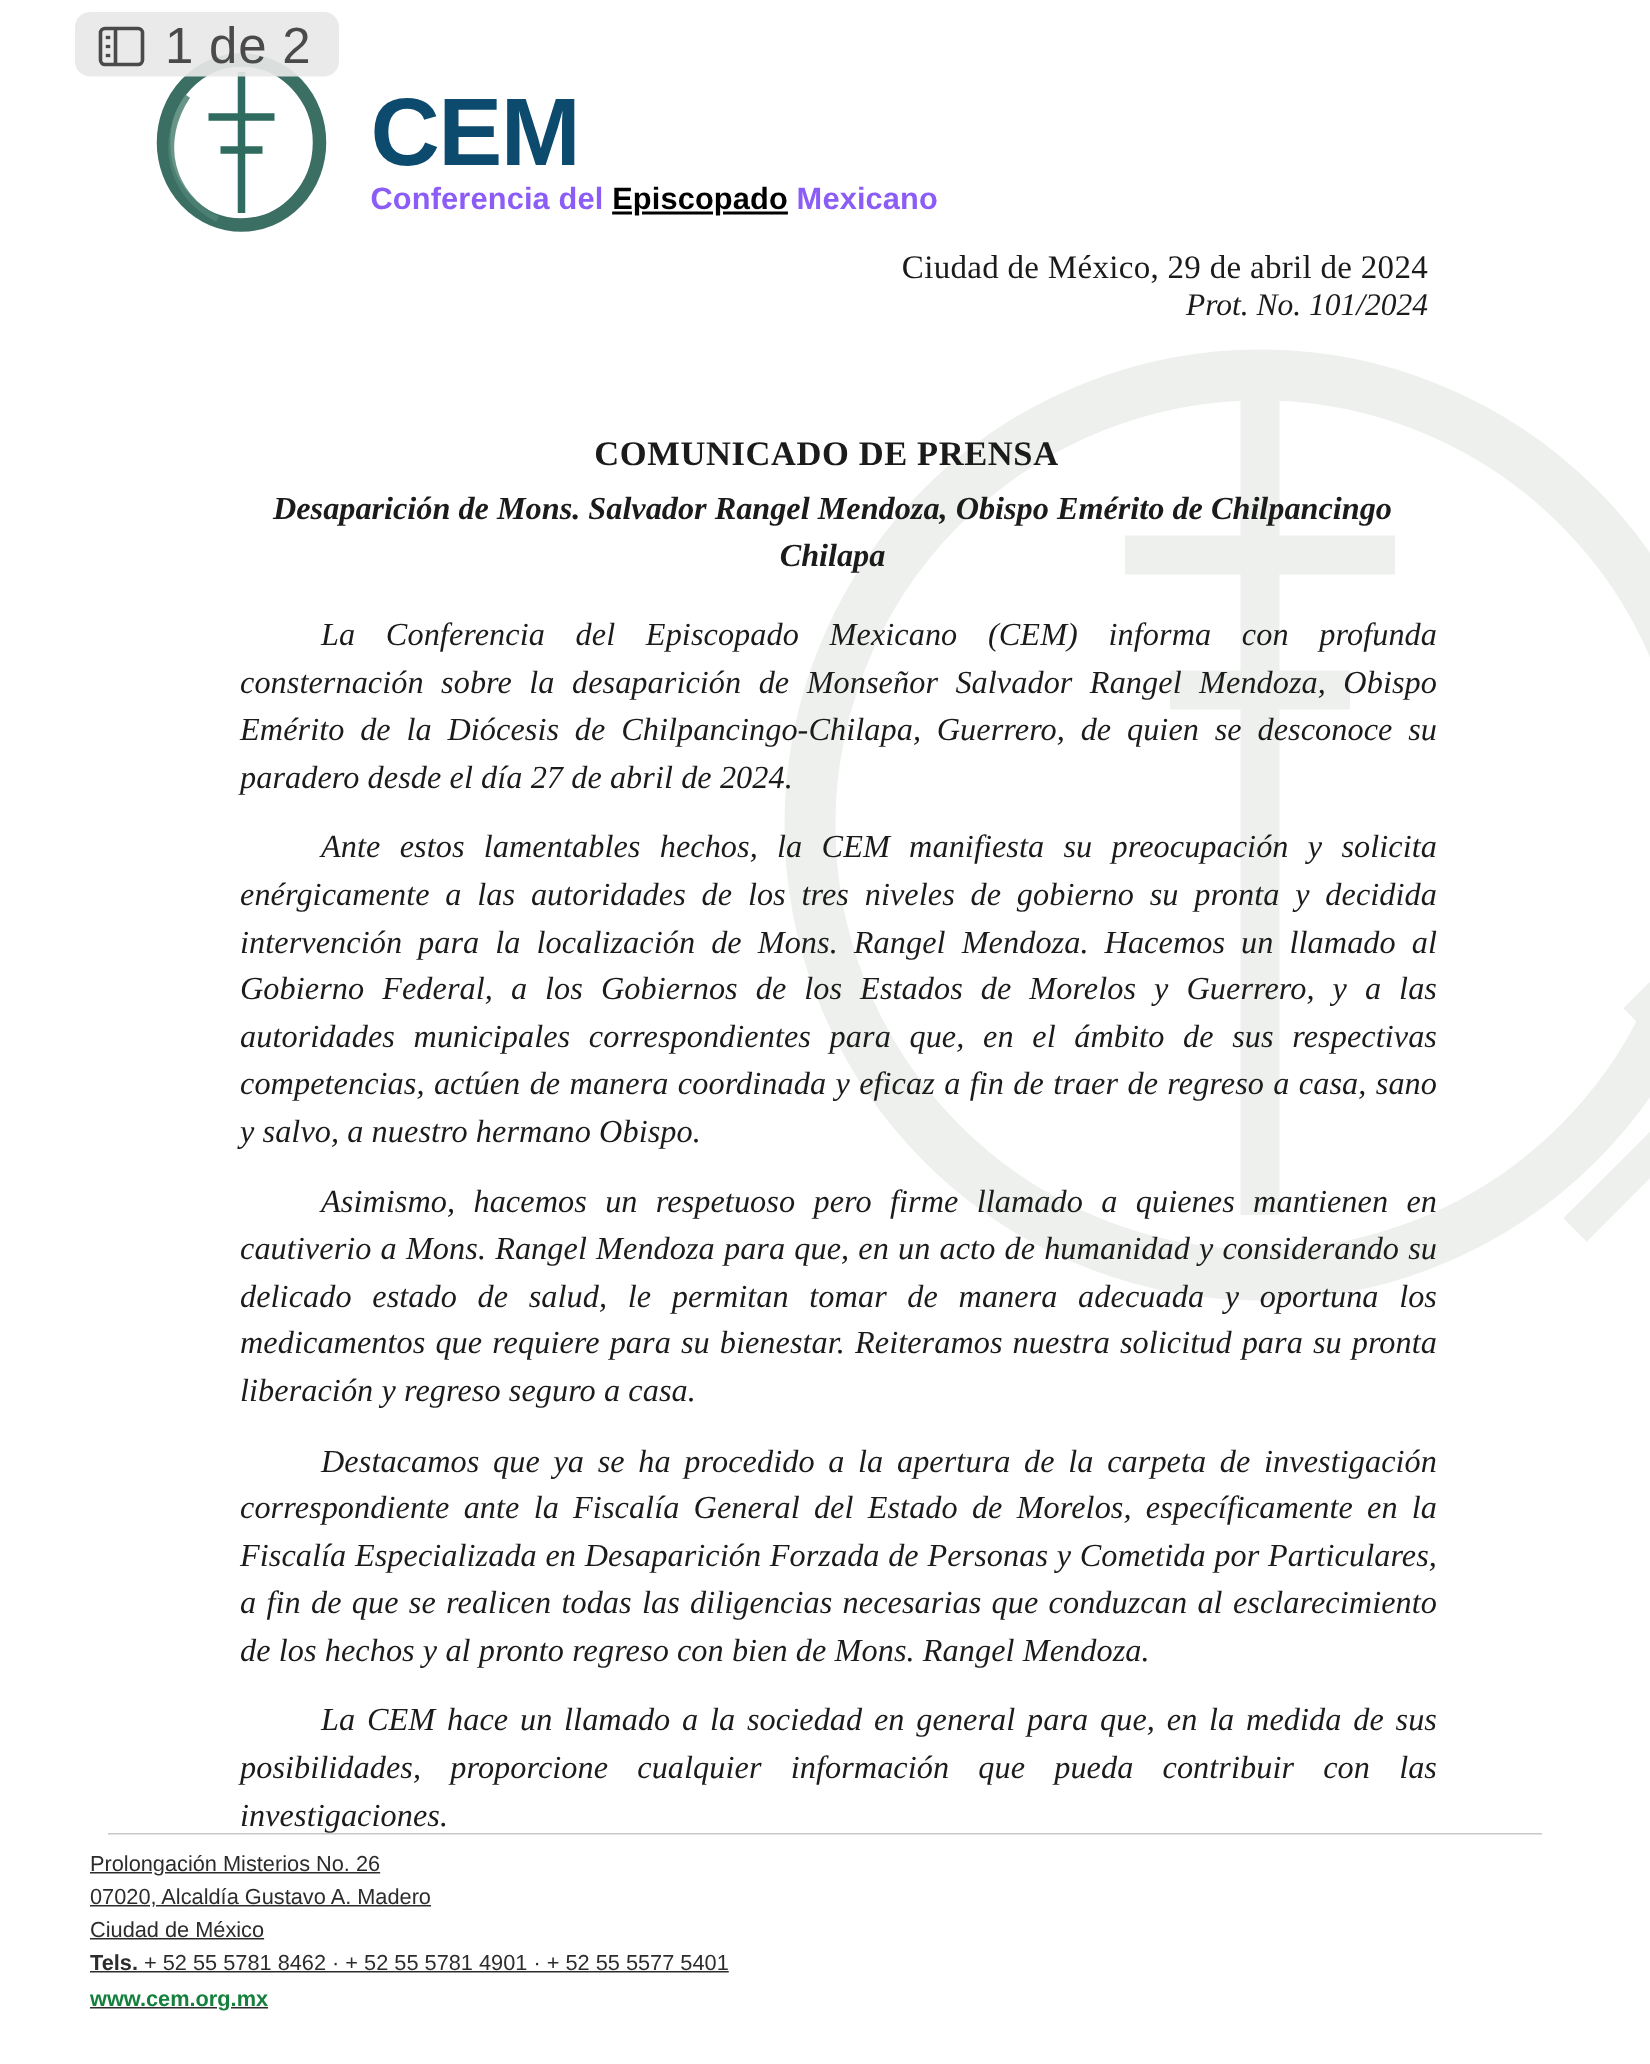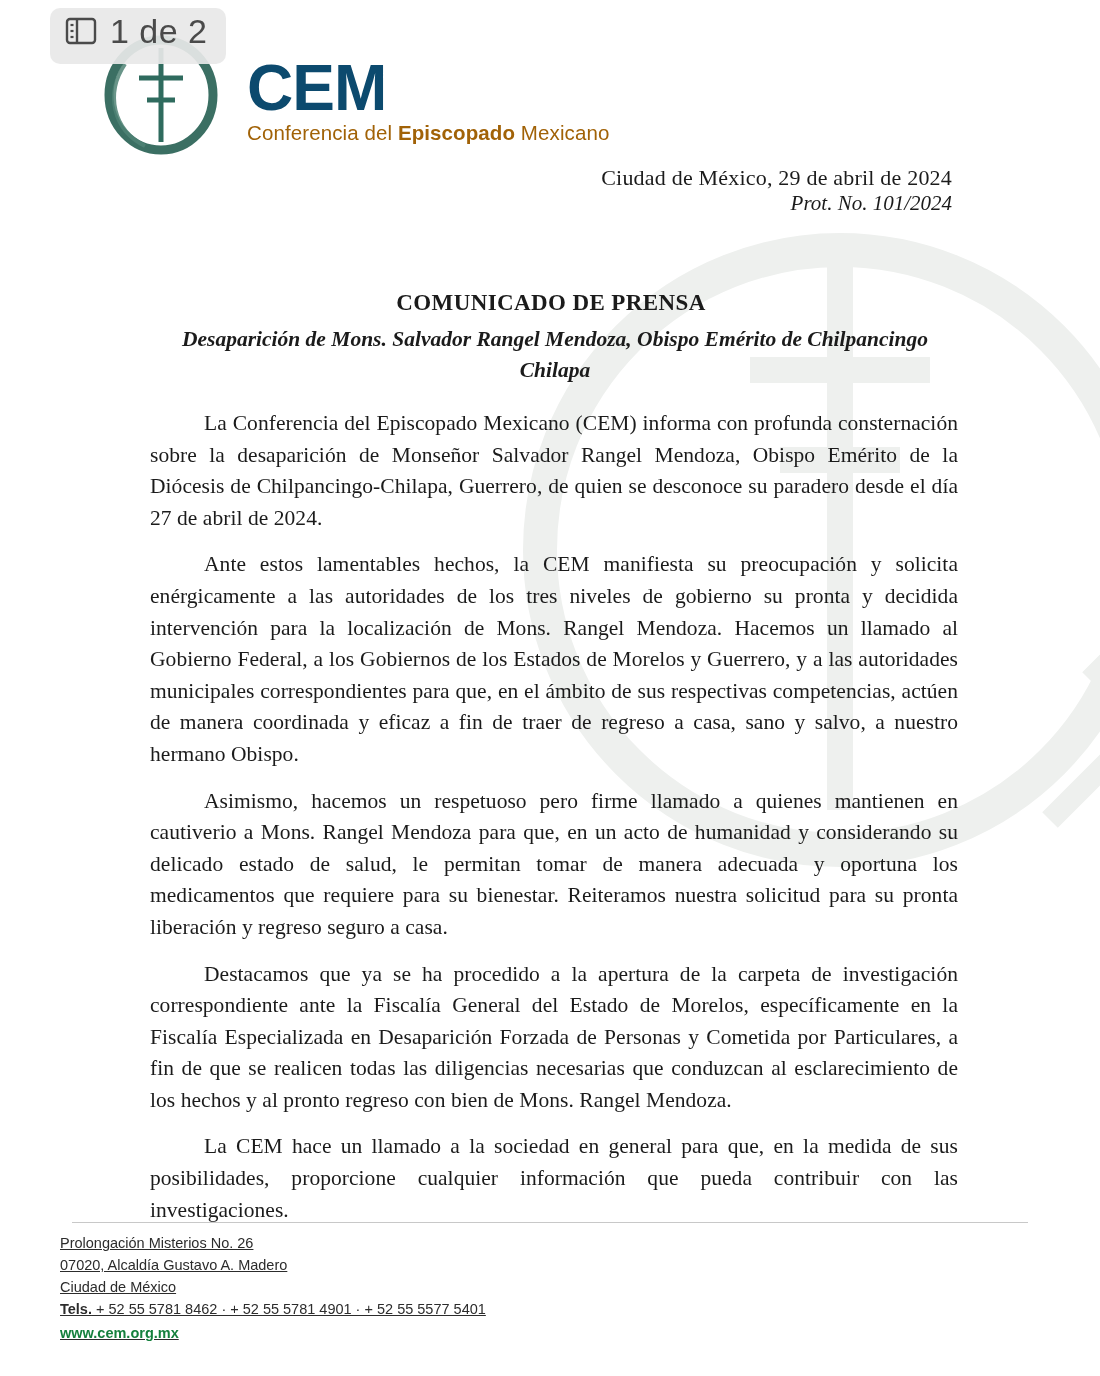--- a/index.html
+++ b/index.html
@@ -38,21 +38,21 @@
   
   .page-indicator {
     position: absolute;
     left: 50px;
     top: 8px;
     display: flex;
     align-items: flex-end;
     gap: 12px;
     background: rgba(232, 232, 232, 0.92);
     border-radius: 10px;
-    padding: 6px 18px 16px 14px;
+    padding: 6px 18px 3px 14px;
     z-index: 40;
   }
   .page-indicator .pi-icon {
     width: 34px;
     height: 34px;
     display: block;
   }
   .page-indicator .pi-text {
     font-family: "Liberation Sans", sans-serif;
     font-size: 34px;
@@ -88,26 +88,27 @@
     letter-spacing: -1px;
   }
   .logo-sub {
     font-family: "Liberation Sans", sans-serif;
     font-size: 20.5px;
     color: #3a3a3a;
     letter-spacing: 0.1px;
     margin-top: 4px;
   }
   .logo-sub b {
-    color: #a16207;
-    font-weight: bold;
+    color: #000000;
+    font-weight: bold;
+    text-decoration: underline;
   }
   .logo-sub .thin {
-    color: #a16207;
-    font-weight: normal;
+    color: #8b5cf6;
+    font-weight: bold;
   }
 
   
   .dateline {
     position: absolute;
     right: 148px;
     top: 165px;
     text-align: right;
     z-index: 20;
   }
@@ -142,24 +143,25 @@
     font-weight: bold;
     font-style: italic;
     font-size: 21.5px;
     line-height: 1.45;
     z-index: 20;
   }
 
   
   .body-copy {
     position: absolute;
-    left: 150px;
+    left: 160px;
     right: 142px;
     top: 408px;
     z-index: 20;
+    font-style: italic;
   }
   .body-copy p {
     margin: 0 0 15px 0;
     font-size: 21.5px;
     line-height: 1.47;
     text-align: justify;
     text-indent: 54px;
     letter-spacing: 0.05px;
   }
 

